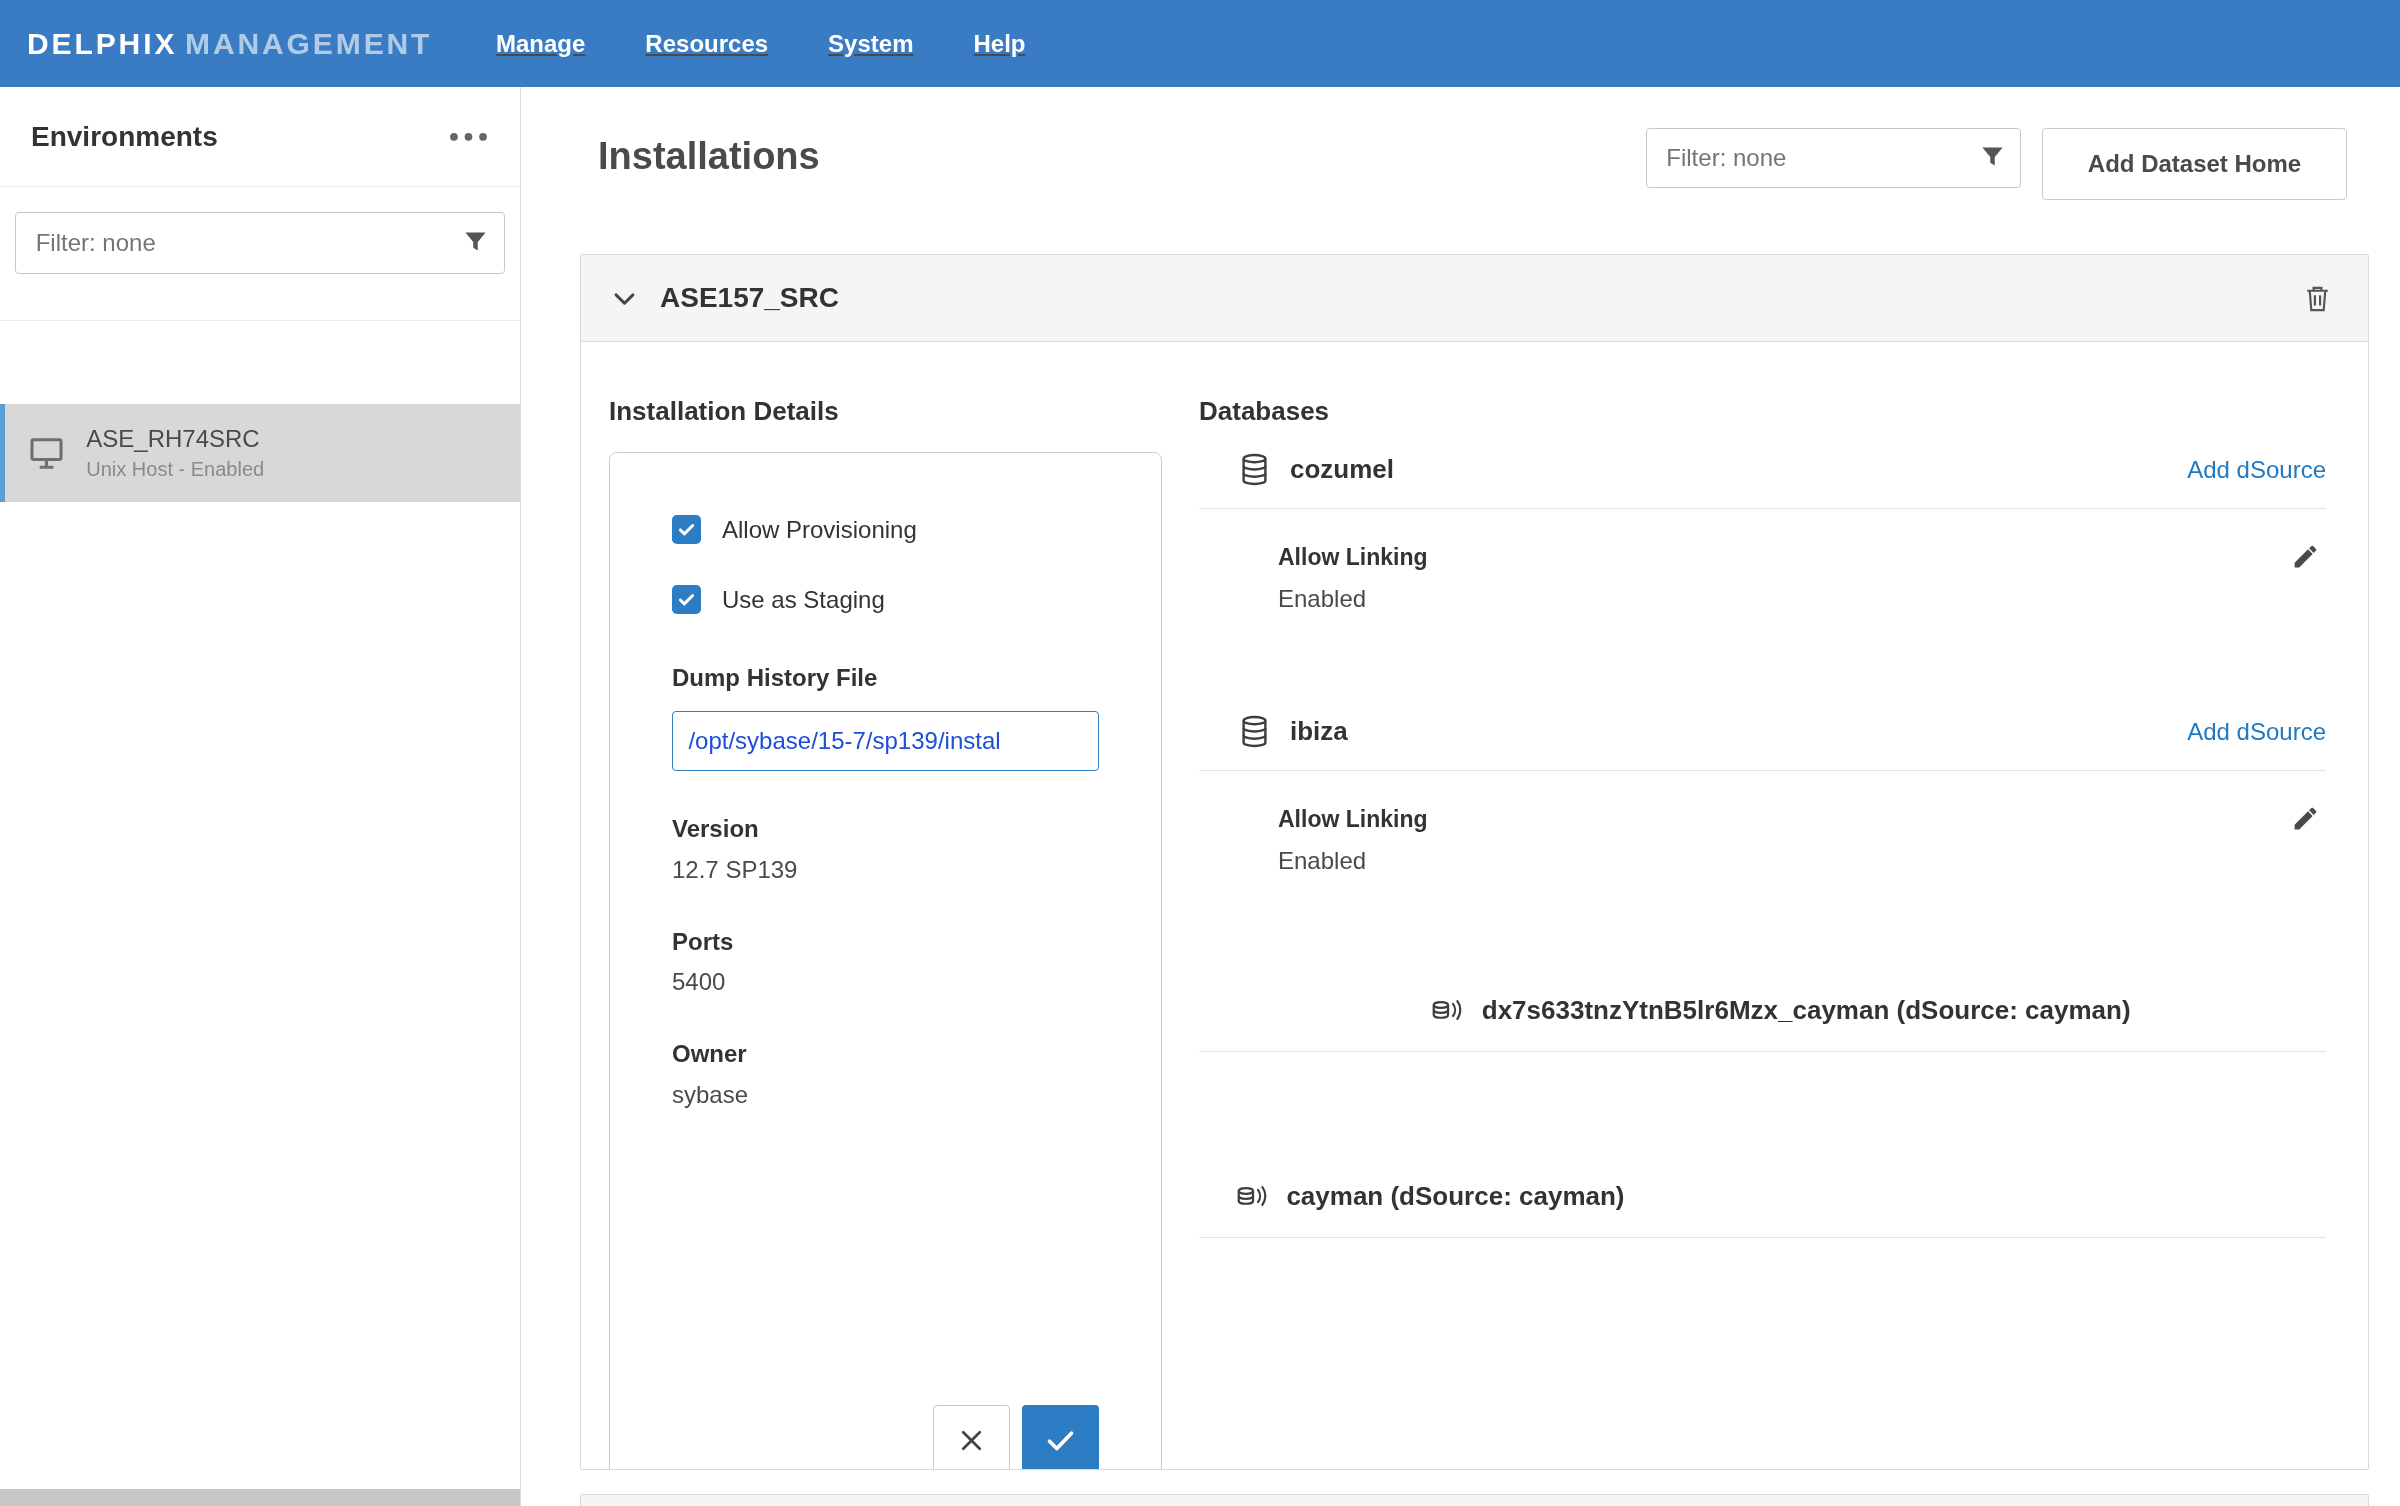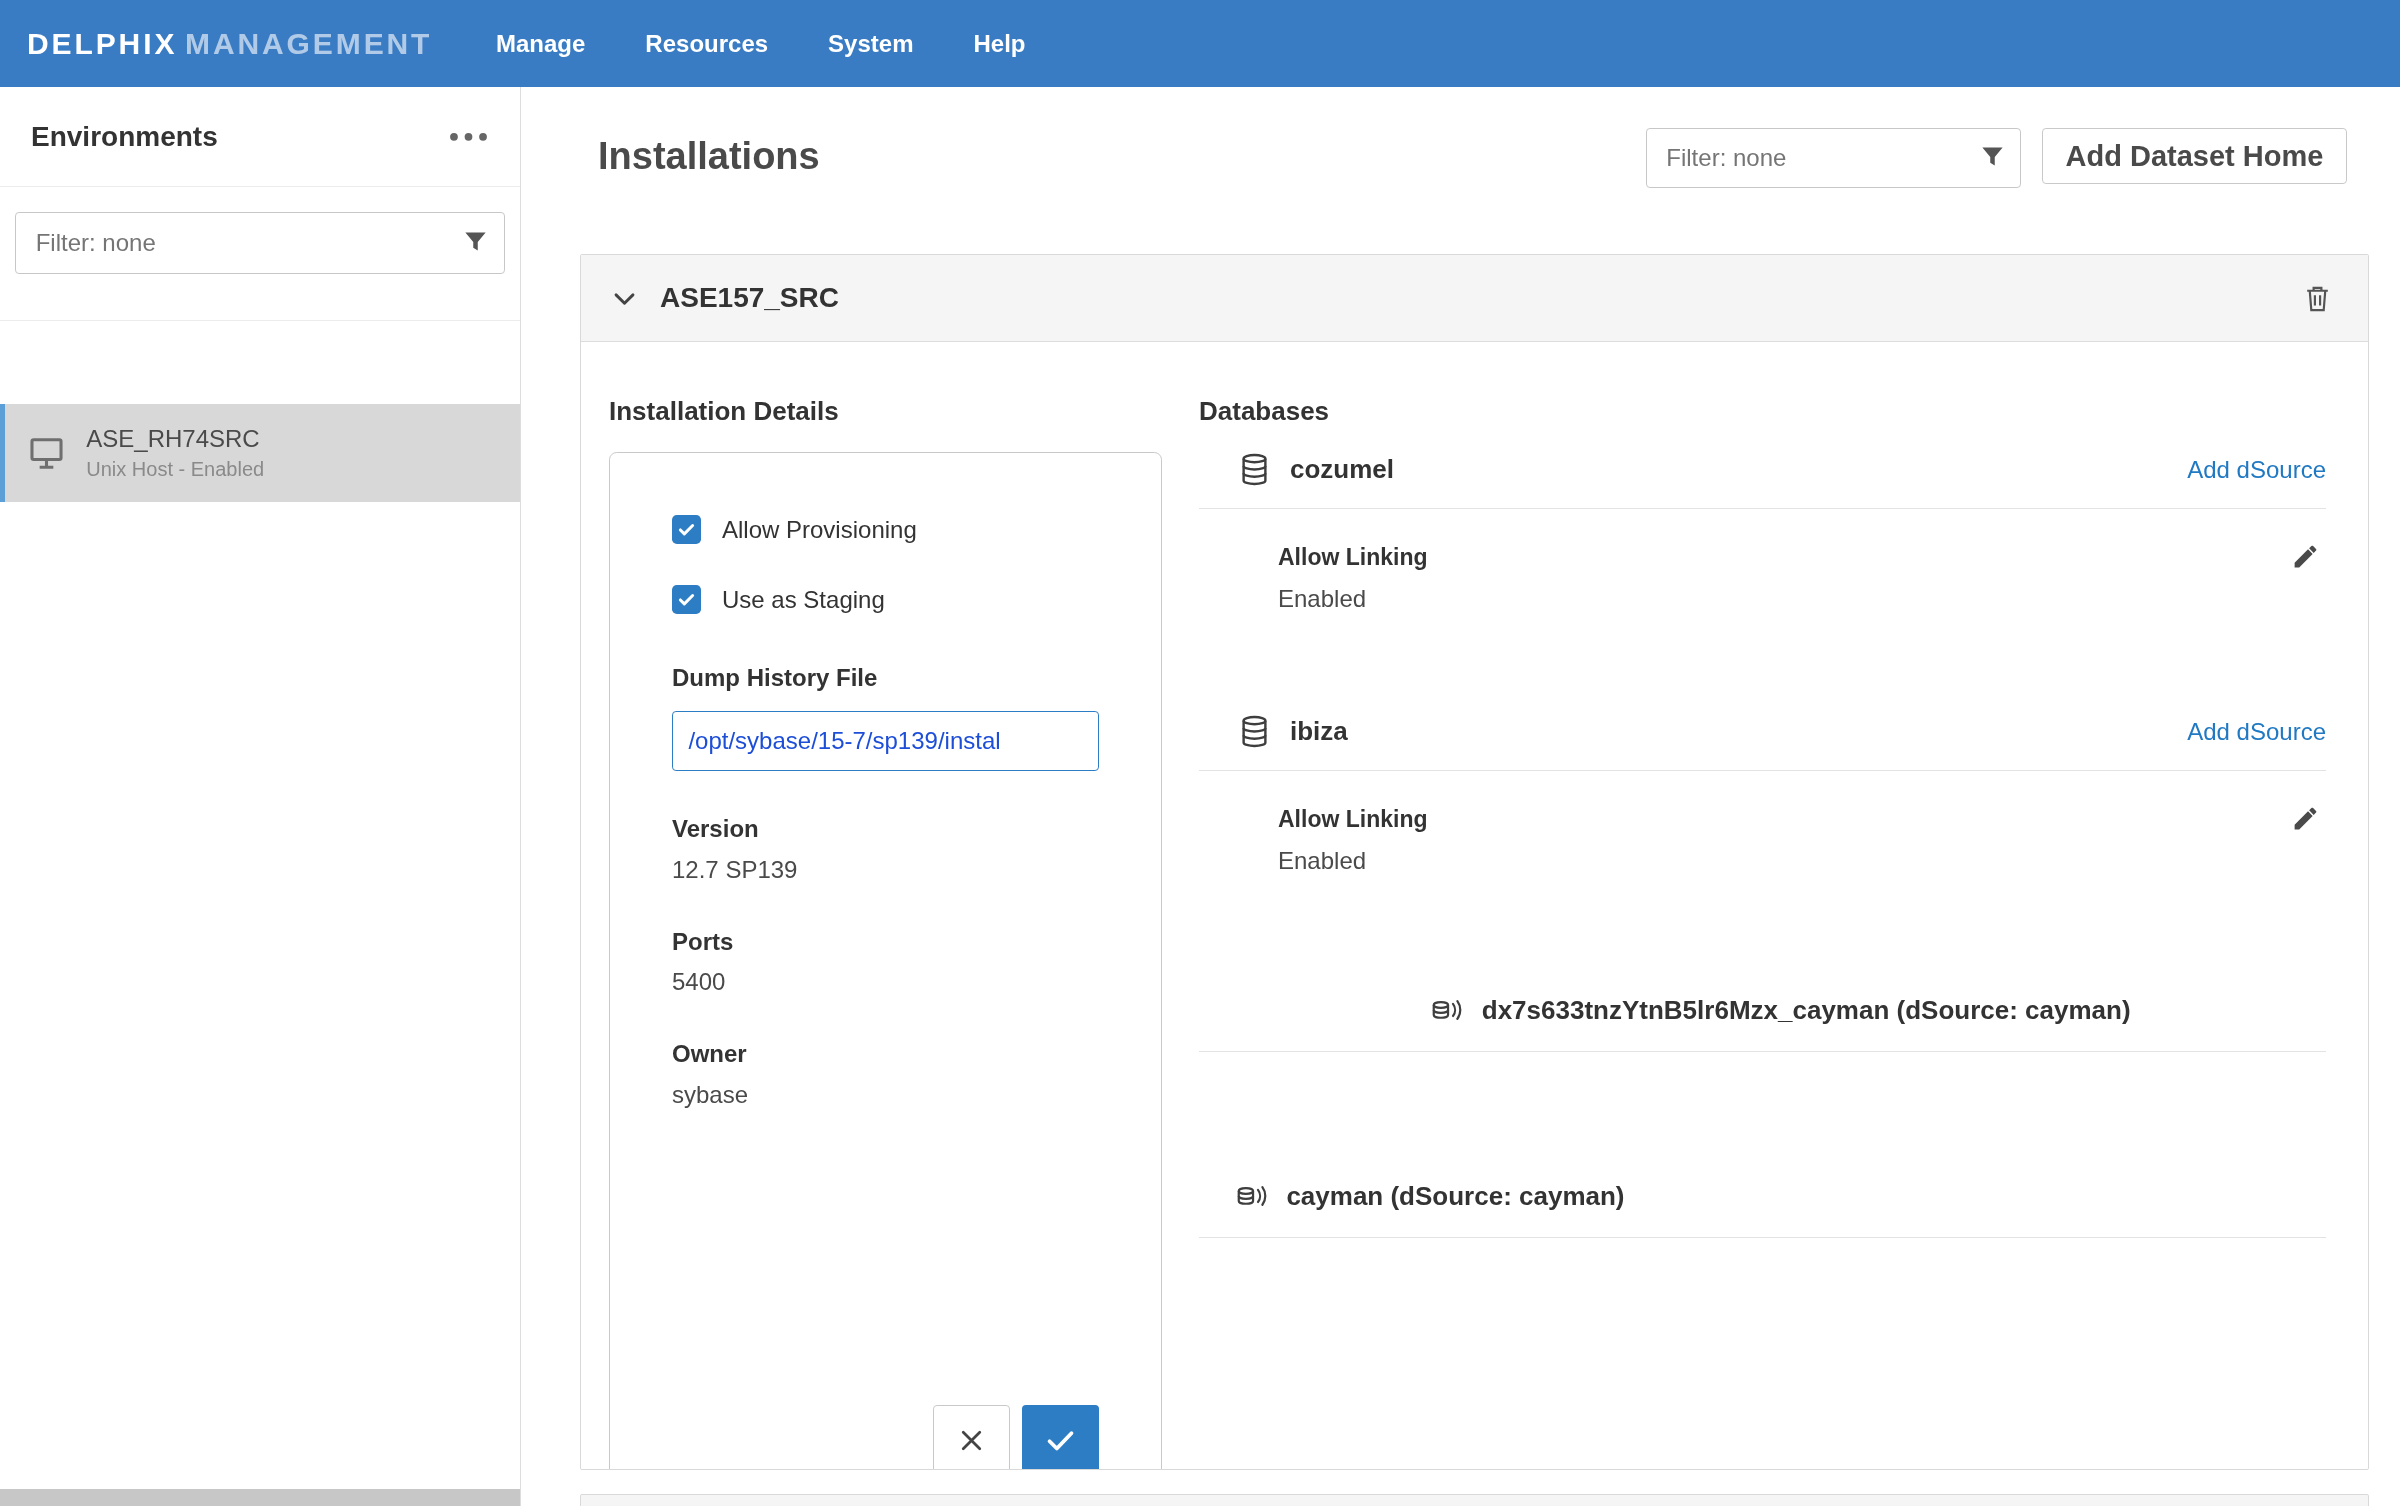--- a/index.html
+++ b/index.html
@@ -13,21 +13,21 @@
   body{
     width:2400px;height:1506px;position:relative;overflow:hidden;
     background:#fff;color:#4a4a4a;
     font-family:"Liberation Sans", sans-serif;
   }
   
   .navbar{position:absolute;top:0;left:0;right:0;height:87px;background:var(--navbar-bg);display:flex;align-items:center;z-index:5;}
   .brand{width:496px;padding-left:27px;font-size:30px;font-weight:bold;letter-spacing:2.9px;white-space:nowrap;}
   .brand-primary{color:#ffffff;}
   .brand-secondary{color:rgba(255,255,255,0.60);margin-left:7.7px;}
-  .nav-items{display:flex;gap:60px;align-items:flex-start;}
+  .nav-items{display:flex;gap:60px;align-items:flex-start;text-decoration:underline;}
   .nav-item{color:#fff;font-weight:bold;font-size:24px;cursor:pointer;}
   .tab-underline{position:absolute;top:87px;left:599px;width:417px;height:2.9px;background:#d8d8d8;}
   .active-tab-indicator{position:absolute;top:87px;left:770px;width:180px;height:10.6px;background:var(--accent);}
   
   .sidebar{position:absolute;top:87px;left:0;bottom:0;width:521px;background:#fff;border-right:1px solid #ddd;box-shadow:2.9px 0 7.7px rgba(0,0,0,0.05);}
   .sidebar-header{height:100px;display:flex;align-items:center;justify-content:space-between;padding:0 31px;border-bottom:1px solid #ececec;}
   .sidebar-title{font-size:28px;font-weight:bold;color:#333;}
   .sidebar-filter{padding:25px 15.4px 46px;border-bottom:1px solid #ececec;}
   .filter-box{position:relative;}
   .filter-input{width:100%;height:62px;border:1px solid #c7c7c7;border-radius:3.9px;font-size:24px;color:#555;padding:0 62px 0 19.3px;font-family:"Liberation Sans",sans-serif;outline:none;background:#fff;}
@@ -38,21 +38,21 @@
   .env-text{display:flex;flex-direction:column;}
   .env-name{font-size:24px;color:#4a4a4a;}
   .env-sub{font-size:20px;color:#8a8a8a;margin-top:5.8px;}
   .sidebar-bottom-bar{position:absolute;left:0;right:0;bottom:0;height:17.4px;background:#c7c7c7;}
   
   .main{position:absolute;top:87px;left:521px;right:0;bottom:0;background:#fff;}
   .page-title{position:absolute;left:77px;top:48px;font-size:38px;font-weight:bold;color:#4a4a4a;margin:0;}
   .main-filter{position:absolute;left:1125px;top:41px;width:375px;height:60px;}
   .main-filter .filter-input{height:60px;}
   .main-filter .funnel-btn{top:15.4px;}
-  .add-btn{position:absolute;left:1521px;top:41px;width:305px;height:56px;background:#fff;border:1px solid #c9c9c9;border-radius:3.9px;font-size:29px;font-weight:bold;color:#4a4a4a;font-family:"Liberation Sans",sans-serif;cursor:pointer;}
+  .add-btn{position:absolute;left:1521px;top:41px;width:305px;height:72px;background:#fff;border:1px solid #c9c9c9;border-radius:3.9px;font-size:24px;font-weight:bold;color:#4a4a4a;font-family:"Liberation Sans",sans-serif;cursor:pointer;}
   
   .card{position:absolute;left:59px;right:31px;top:167px;height:1216px;border:1px solid #d9d9d9;border-radius:1.9px;background:#fff;overflow:hidden;}
   .card-header{height:87px;background:#f5f5f5;border-bottom:1px solid #ddd;display:flex;align-items:center;padding:0 35px 0 29px;}
   .chevron-btn{background:none;border:none;padding:0;line-height:0;cursor:pointer;}
   .card-title{font-size:28px;font-weight:bold;color:#333;margin-left:21px;}
   .trash-btn{margin-left:auto;background:none;border:none;padding:0;line-height:0;cursor:pointer;}
   .card-body{display:flex;padding:54px 42px 0 28px;}
   .section-heading{font-size:26px;font-weight:bold;color:#333;margin:0;}
   
   .left-col{width:553px;flex:none;}

